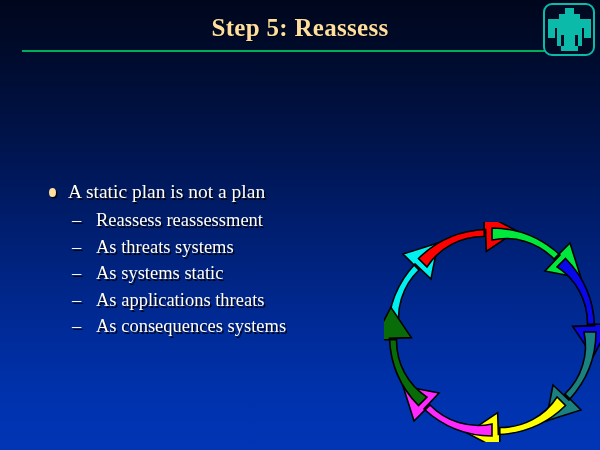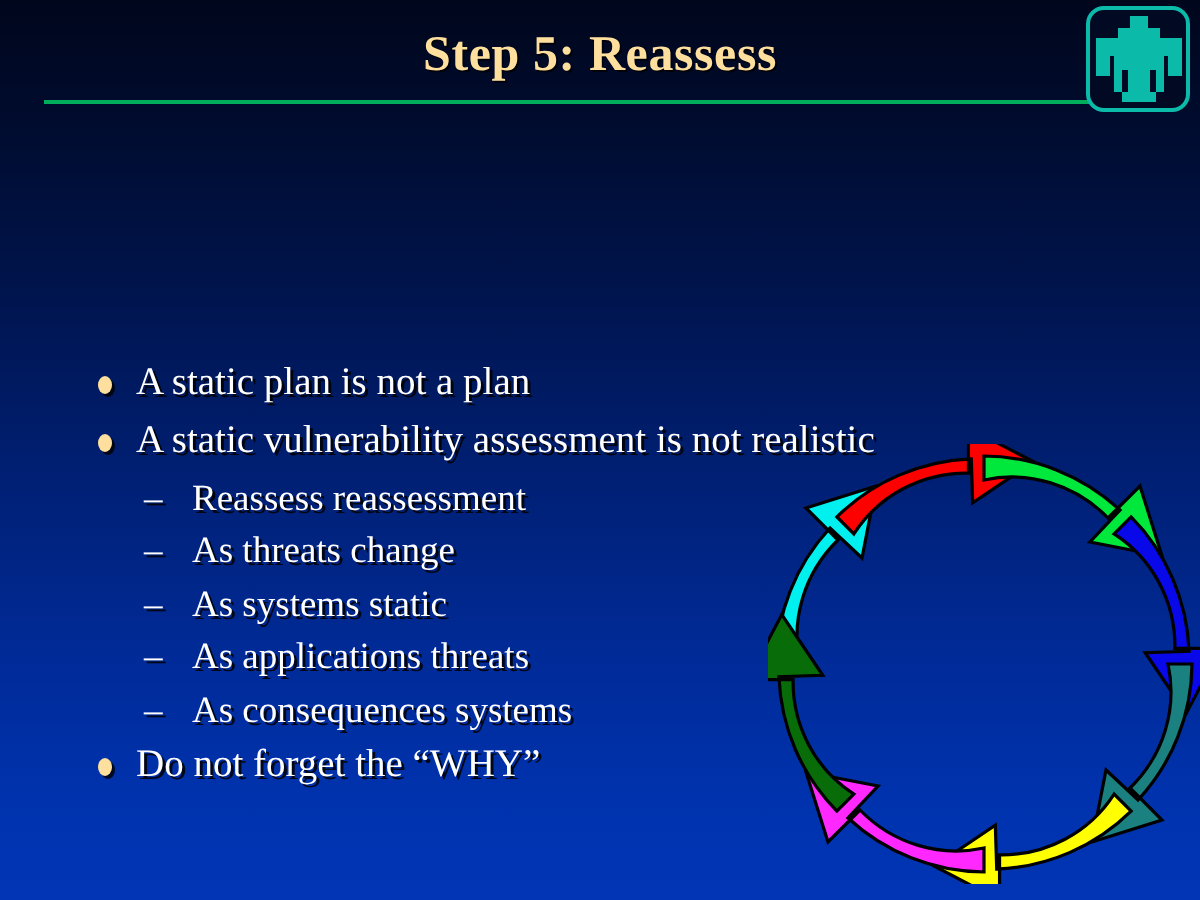--- a/index.html
+++ b/index.html
@@ -132,47 +132,39 @@
         <rect x="16" y="41" width="17" height="5"></rect>
       </g>
     </svg>
   </div>
 
   <div id="body">
     <div class="lvl1">
       <span class="dot"></span>
       <span>A static plan is not a plan</span>
     </div>
-    <div class="lvl1">
-      <span class="dot"></span>
-      <span>A static vulnerability assessment is not realistic</span>
-    </div>
     <div class="lvl2">
       <span class="dash">–</span>
       <span>Reassess reassessment</span>
     </div>
     <div class="lvl2">
       <span class="dash">–</span>
-      <span>As threats change</span>
+      <span>As threats systems</span>
     </div>
     <div class="lvl2">
       <span class="dash">–</span>
       <span>As systems static</span>
     </div>
     <div class="lvl2">
       <span class="dash">–</span>
       <span>As applications threats</span>
     </div>
     <div class="lvl2">
       <span class="dash">–</span>
       <span>As consequences systems</span>
-    </div>
-    <div class="lvl1">
-      <span class="dot"></span>
-      <span>Do not forget the “WHY”</span>
     </div>
   </div>
 
   <div id="cycle">
     <svg width="216" height="220" viewBox="0 0 216 220" aria-hidden="true">
       <defs>
 
         <path id="seg" d="M 108 6
                  A 102 104 0 0 1 176 33
                  L 161 49

